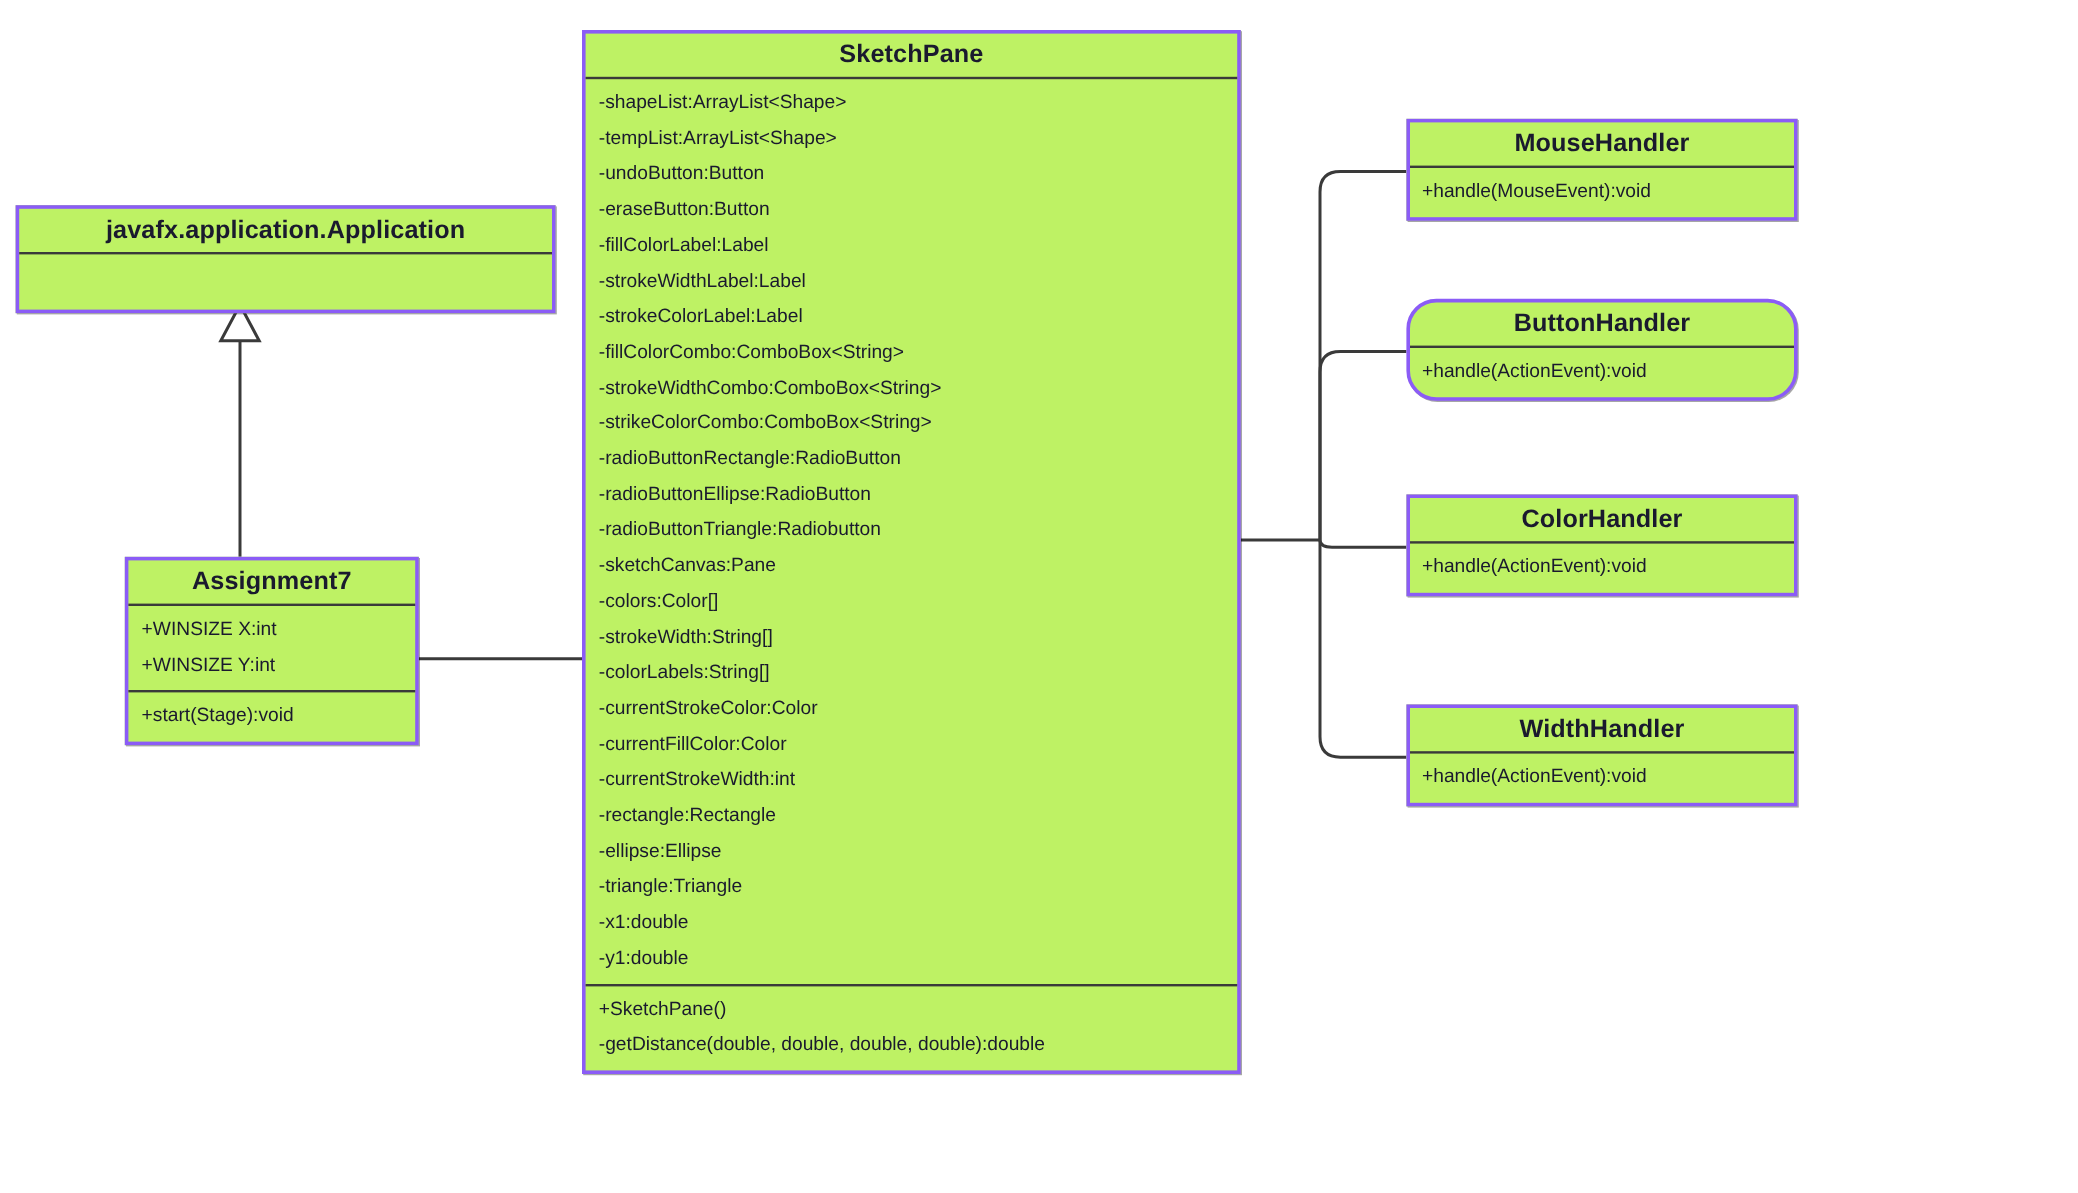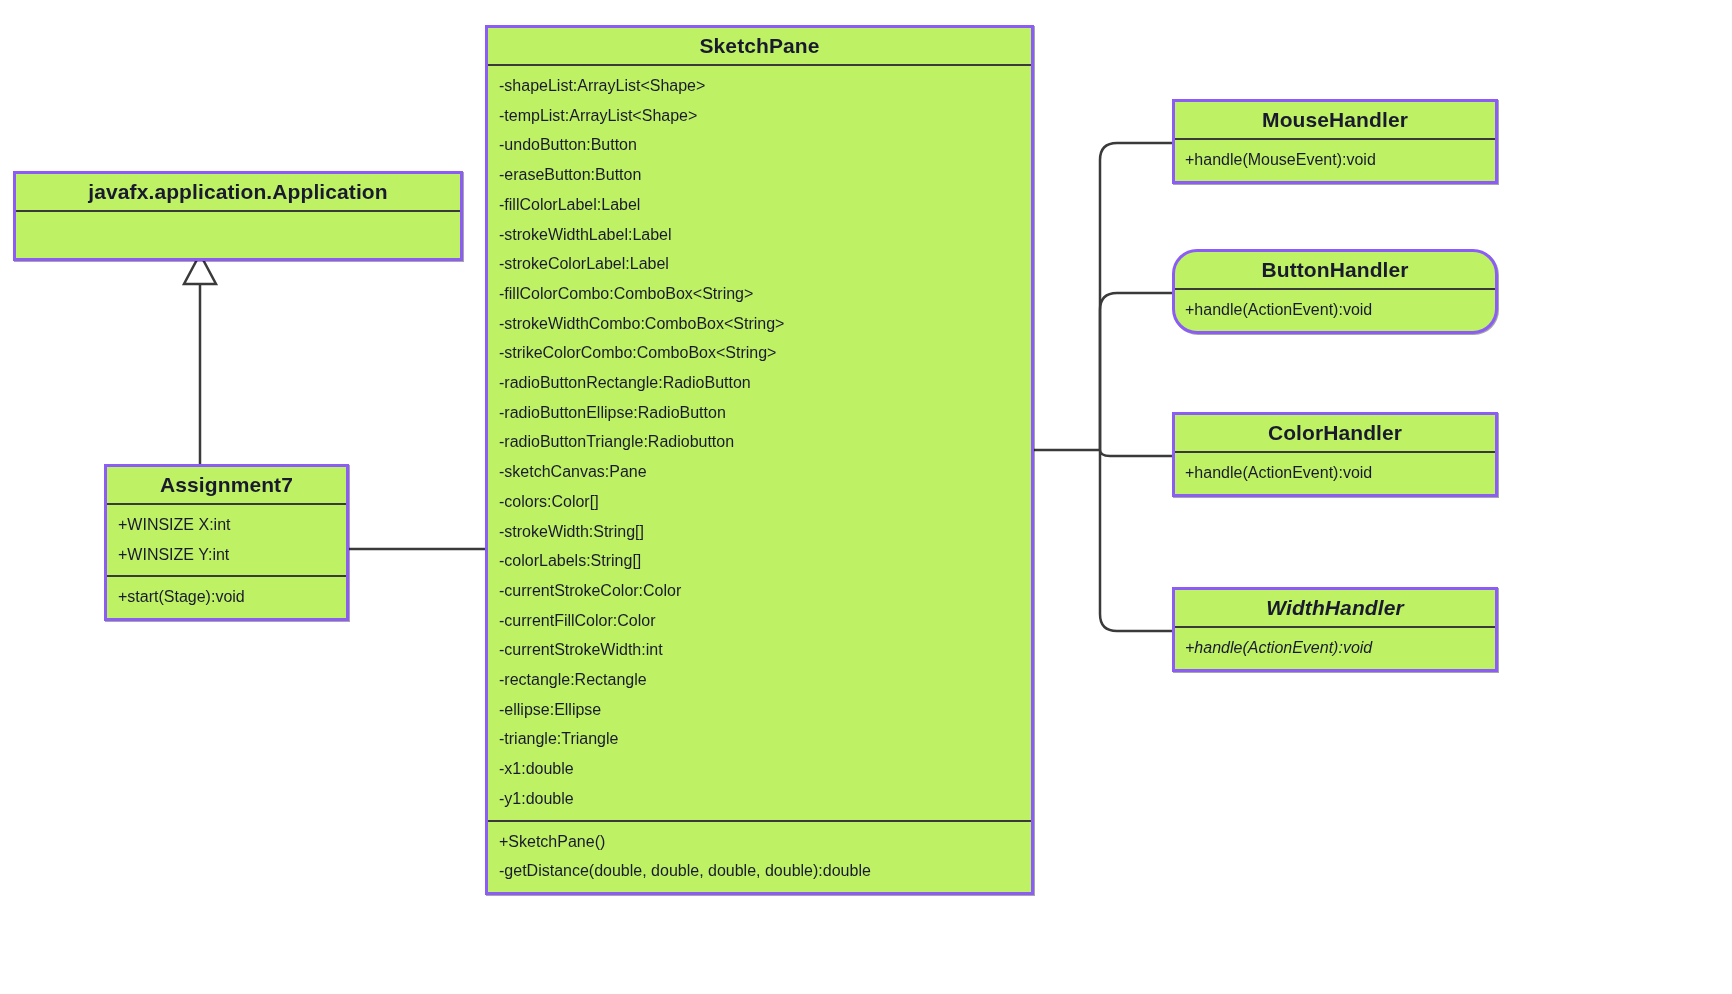--- a/index.html
+++ b/index.html
@@ -72,21 +72,21 @@
   #box-assignment7 { left: 77px;  top: 464px; width: 245px; margin-left: 27px; }
   #box-assignment7 .uml-header { font-size: 21px; }
 
   #box-sketchpane  { left: 485px; top: 25px;  width: 549px; }
   #box-sketchpane .uml-header { font-size: 21px; }
 
   .handler-box { width: 326px; }
   #box-mousehandler  { left: 1172px; top: 99px;  }
   #box-buttonhandler { left: 1172px; top: 249px; border-radius: 25px; }
   #box-colorhandler  { left: 1172px; top: 412px; }
-  #box-widthhandler  { left: 1172px; top: 587px; font-style: italic; }
+  #box-widthhandler  { left: 1172px; top: 587px; }
   .handler-box .uml-row { padding-left: 10px; }
 </style>
 </head>
 <body>
 
 <div id="diagram-canvas">
 
   <svg class="connector-layer" viewBox="0 0 1732 994" xmlns="http://www.w3.org/2000/svg">
 
     <g>

